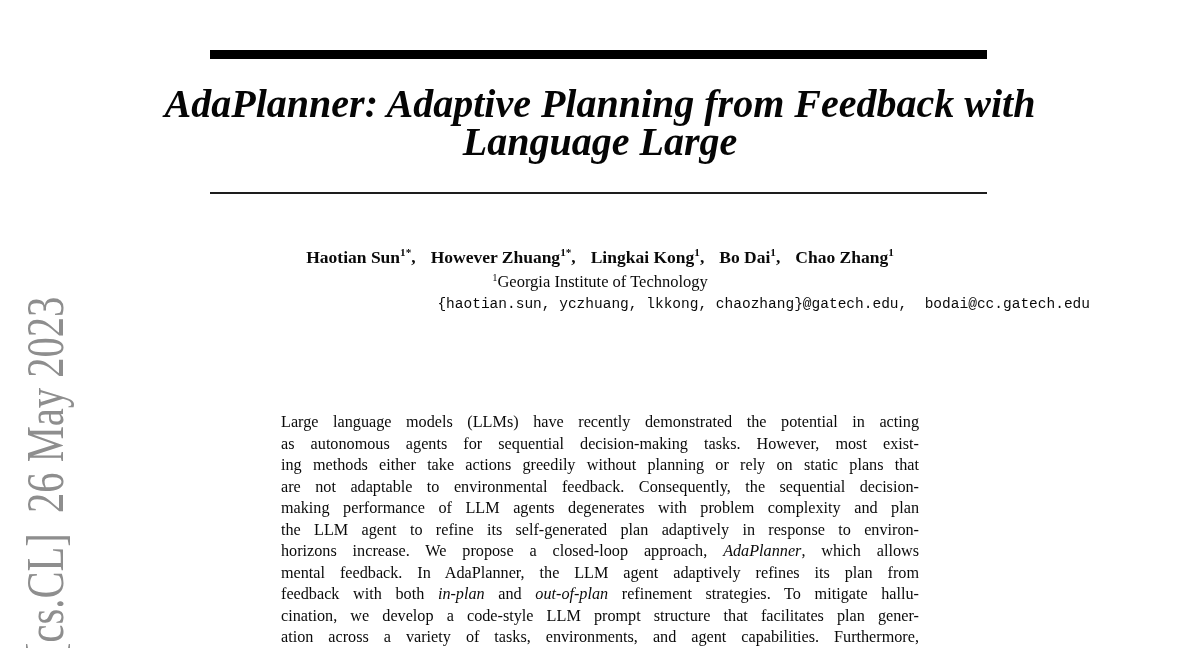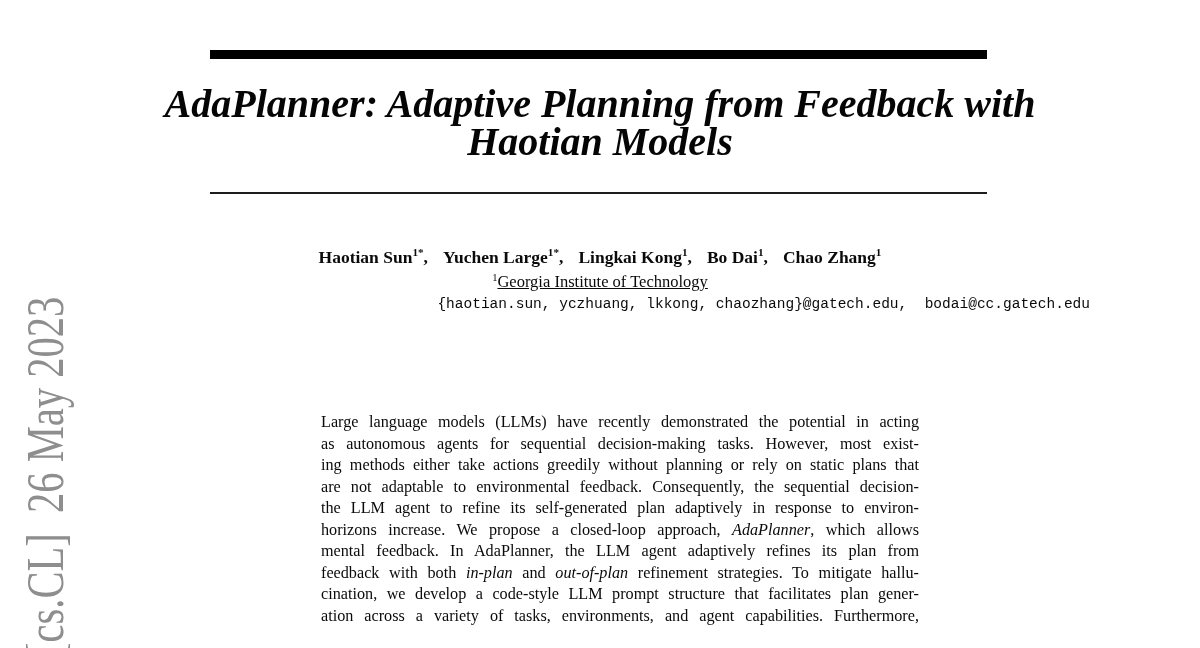--- a/index.html
+++ b/index.html
@@ -61,21 +61,21 @@
 
   .affiliation {
     position: absolute;
     left: 110px; top: 271px;
     width: 980px;
     text-align: center;
     font-size: 16.5px;
     line-height: 21px;
     color: #0a0a0a;
   }
-  .affiliation .aff-text { margin-left: 0; text-decoration: underline; }
+  .affiliation .aff-text { margin-left: 0; }
 
   .emails {
     position: absolute;
     left: 110px; top: 295px;
     width: 980px;
     text-align: right;
     font-family: "Liberation Mono", monospace;
     font-size: 14.5px;
     line-height: 18px;
     white-space: pre;
@@ -97,21 +97,20 @@
     left: 281px; top: 412px;
     width: 638px;
     font-size: 16.2px;
     line-height: 21.55px;
     color: #0a0a0a;
   }
   .abs-line {
     text-align: justify;
     text-align-last: justify;
     white-space: normal;
-    margin-left: 40px;
   }
 
   .arxiv-vertical {
     position: absolute;
     left: 20px; top: 656px;
     transform: rotate(-90deg) scaleX(0.78);
     transform-origin: 0 0;
     font-family: "Liberation Serif", serif;
     font-size: 52px;
     line-height: 1;
@@ -121,37 +120,38 @@
 </style>
 </head>
 <body>
 
 <div class="page">
 
   <div class="rule-top"></div>
 
   <div class="title-block">
     <div>AdaPlanner: Adaptive Planning from Feedback with</div>
-    <div>Haotian Models</div>
+    <div>Language Large</div>
   </div>
 
   <div class="rule-mid"></div>
 
-  <div class="authors-line"><span class="author"><span>Haotian Sun</span><sup>1*</sup>,</span><span class="author"><span>Yuchen Large</span><sup>1*</sup>,</span><span class="author"><span>Lingkai Kong</span><sup>1</sup>,</span><span class="author"><span>Bo Dai</span><sup>1</sup>,</span><span class="author"><span>Chao Zhang</span><sup>1</sup></span></div>
+  <div class="authors-line"><span class="author"><span>Haotian Sun</span><sup>1*</sup>,</span><span class="author"><span>However Zhuang</span><sup>1*</sup>,</span><span class="author"><span>Lingkai Kong</span><sup>1</sup>,</span><span class="author"><span>Bo Dai</span><sup>1</sup>,</span><span class="author"><span>Chao Zhang</span><sup>1</sup></span></div>
 
   <div class="affiliation"><sup>1</sup><span class="aff-text">Georgia Institute of Technology</span></div>
 
   <div class="emails">{haotian.sun, yczhuang, lkkong, chaozhang}@gatech.edu,  bodai@cc.gatech.edu</div>
 
 
   <div class="abstract-body">
       <div class="abs-line"><span>Large language models (LLMs) have recently demonstrated the potential in acting</span></div>
       <div class="abs-line"><span>as autonomous agents for sequential decision-making tasks. However, most exist-</span></div>
       <div class="abs-line"><span>ing methods either take actions greedily without planning or rely on static plans that</span></div>
       <div class="abs-line"><span>are not adaptable to environmental feedback. Consequently, the sequential decision-</span></div>
+      <div class="abs-line"><span>making performance of LLM agents degenerates with problem complexity and plan</span></div>
       <div class="abs-line"><span>the LLM agent to refine its self-generated plan adaptively in response to environ-</span></div>
       <div class="abs-line"><span>horizons increase. We propose a closed-loop approach, </span><i>AdaPlanner</i><span>, which allows</span></div>
       <div class="abs-line"><span>mental feedback. In AdaPlanner, the LLM agent adaptively refines its plan from</span></div>
       <div class="abs-line"><span>feedback with both </span><i>in-plan</i><span> and </span><i>out-of-plan</i><span> refinement strategies. To mitigate hallu-</span></div>
       <div class="abs-line"><span>cination, we develop a code-style LLM prompt structure that facilitates plan gener-</span></div>
       <div class="abs-line"><span>ation across a variety of tasks, environments, and agent capabilities. Furthermore,</span></div>
     </div>
 
   <div class="arxiv-vertical">[cs.CL]  26 May 2023</div>
 

